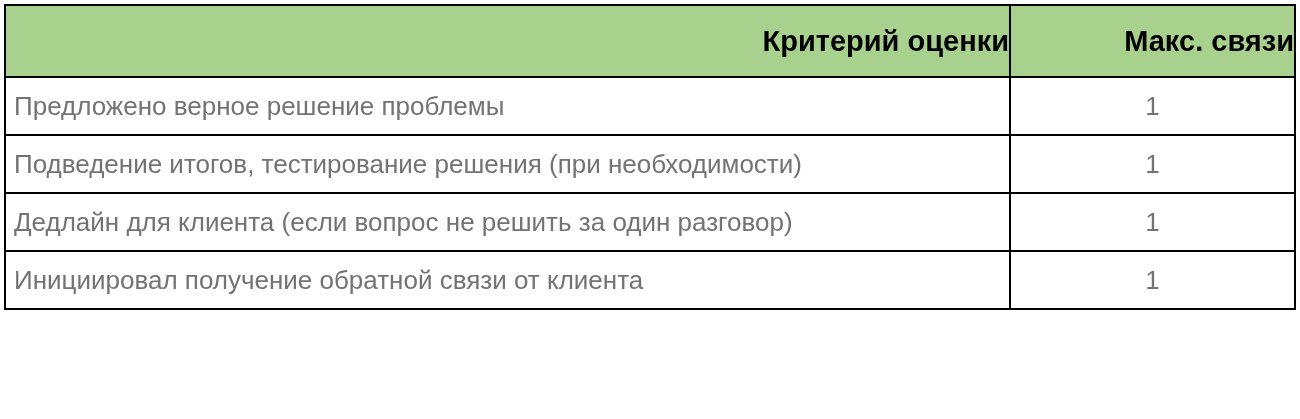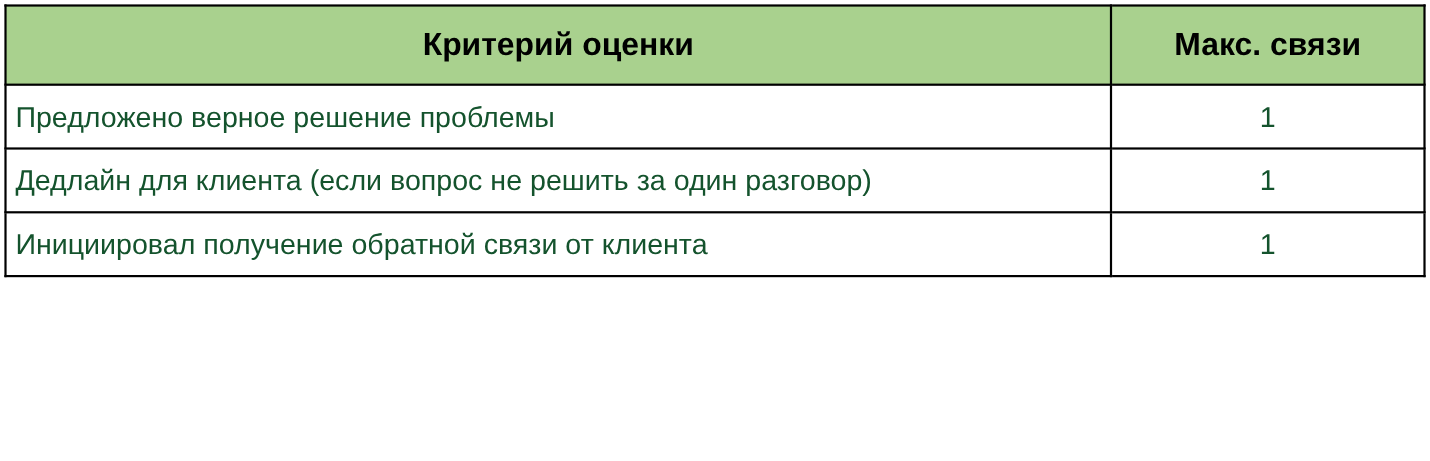--- a/index.html
+++ b/index.html
@@ -32,27 +32,27 @@
   table.grade-table td {
     border: 2px solid #000000;
     padding: 0;
   }
   thead th {
     background: #a9d18e;
     height: 70px;
     font-size: 29px;
     font-weight: bold;
     color: #000000;
-    text-align: center;
+    text-align: right;
     vertical-align: middle;
   }
   tbody td {
     height: 56px;
     font-size: 26px;
-    color: #14532d;
+    color: #737373;
     vertical-align: middle;
   }
   tbody td.criterion {
     text-align: left;
     padding-left: 8px;
     white-space: nowrap;
     overflow: hidden;
   }
   tbody td.score {
     text-align: center;
@@ -72,20 +72,24 @@
         <th>Критерий оценки</th>
         <th>Макс. связи</th>
       </tr>
     </thead>
     <tbody>
       <tr>
         <td class="criterion">Предложено верное решение проблемы</td>
         <td class="score">1</td>
       </tr>
       <tr>
+        <td class="criterion">Подведение итогов, тестирование решения (при необходимости)</td>
+        <td class="score">1</td>
+      </tr>
+      <tr>
         <td class="criterion">Дедлайн для клиента (если вопрос не решить за один разговор)</td>
         <td class="score">1</td>
       </tr>
       <tr>
         <td class="criterion">Инициировал получение обратной связи от клиента</td>
         <td class="score">1</td>
       </tr>
     </tbody>
   </table>
 </div>

